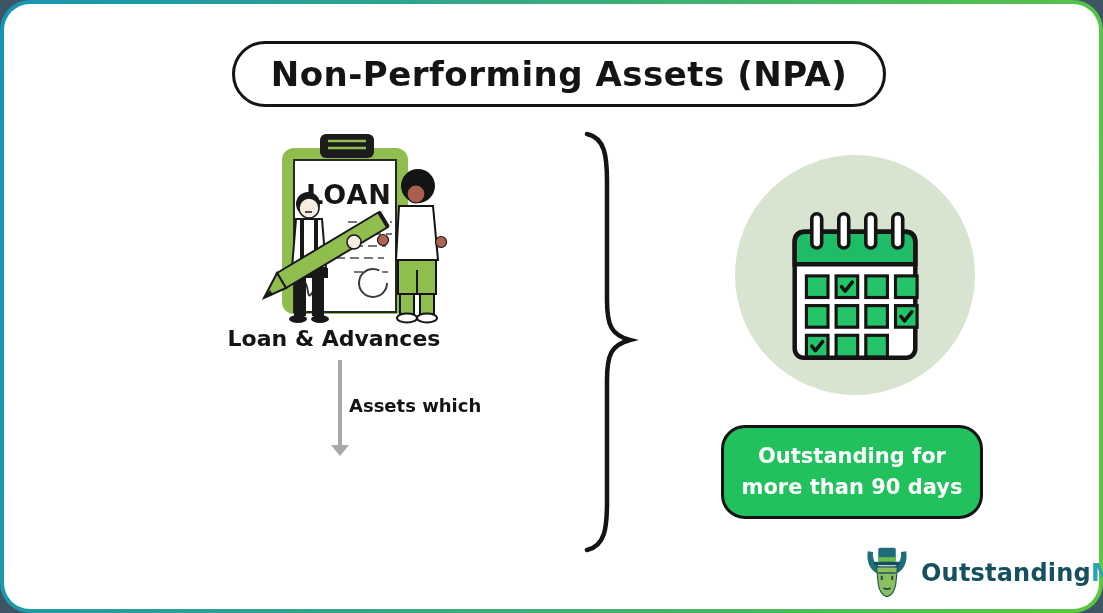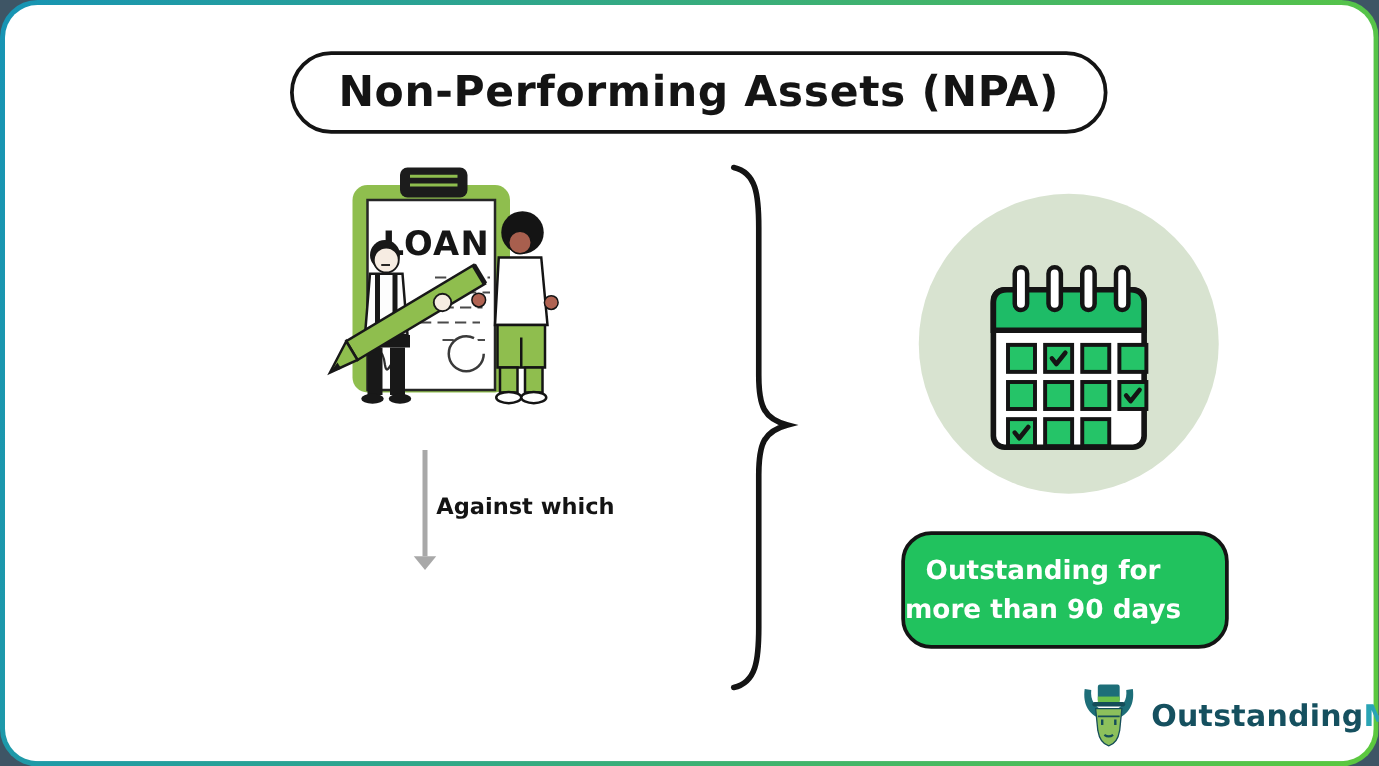--- a/index.html
+++ b/index.html
@@ -41,21 +41,21 @@
   .arrow .head {
     width:0; height:0;
     border-left:9px solid transparent; border-right:9px solid transparent;
     border-top:11px solid #a8a8a8;
   }
   .connector-label {
     position:absolute; left:345px; top:391px;
     font-size:18px; font-weight:800; color:#141414;
   }
   .outcome {
-    position:absolute; display:flex; align-items:center; justify-content:flex-start;
+    position:absolute; display:flex; align-items:center; justify-content:center;
     color:#ffffff; font-weight:700; text-align:center; white-space:pre-line;
   }
   .outcome-left {
     left:143px; top:455px; width:380px; height:84px;
     background:#1b9e9e; border:2px solid #141414; border-radius:18px;
     font-size:21px; line-height:1.45;
   }
   .outcome-right {
     left:717px; top:421px; width:262px; height:94px;
     background:#21c25e; border:3px solid #141414; border-radius:24px;
@@ -121,27 +121,28 @@
       <circle cx="205" cy="112" r="5.5" fill="#b06352" stroke="#141414" stroke-width="1.2"></circle>
       <rect x="162" y="130" width="38" height="34" fill="#8fbe4e" stroke="#141414" stroke-width="2"></rect>
       <line x1="181" y1="140" x2="181" y2="164" stroke="#141414" stroke-width="2"></line>
       <rect x="164" y="164" width="14" height="20" fill="#8fbe4e" stroke="#141414" stroke-width="2"></rect>
       <rect x="184" y="164" width="14" height="20" fill="#8fbe4e" stroke="#141414" stroke-width="2"></rect>
       <ellipse cx="171" cy="188" rx="10" ry="4.5" fill="#ffffff" stroke="#141414" stroke-width="2"></ellipse>
       <ellipse cx="191" cy="188" rx="10" ry="4.5" fill="#ffffff" stroke="#141414" stroke-width="2"></ellipse>
     </g>
   </svg>
 
+  <div class="caption">Loan &amp; Advances</div>
 
   <div class="arrow">
     <div class="shaft"></div>
     <div class="head"></div>
   </div>
 
-  <div class="connector-label">Against which</div>
+  <div class="connector-label">Assets which</div>
 
 
   <svg class="brace" width="72" height="428" viewBox="0 0 72 428">
     <path d="M20,6 C38,10 40,28 40,54 L40,172 C40,197 44,207 63,212 C44,217 40,227 40,252 L40,374 C40,400 38,418 20,422" fill="none" stroke="#141414" stroke-width="4.5" stroke-linecap="round"></path>
   </svg>
 
   <div class="circle">
     <svg width="180" height="180" viewBox="0 0 200 200">
       <rect x="33" y="52" width="134" height="140" rx="10" fill="#ffffff" stroke="#141414" stroke-width="5"></rect>
       <path d="M33,88 L33,64 Q33,52 45,52 L155,52 Q167,52 167,64 L167,88 Z" fill="#1ebc67" stroke="#141414" stroke-width="5"></path>

